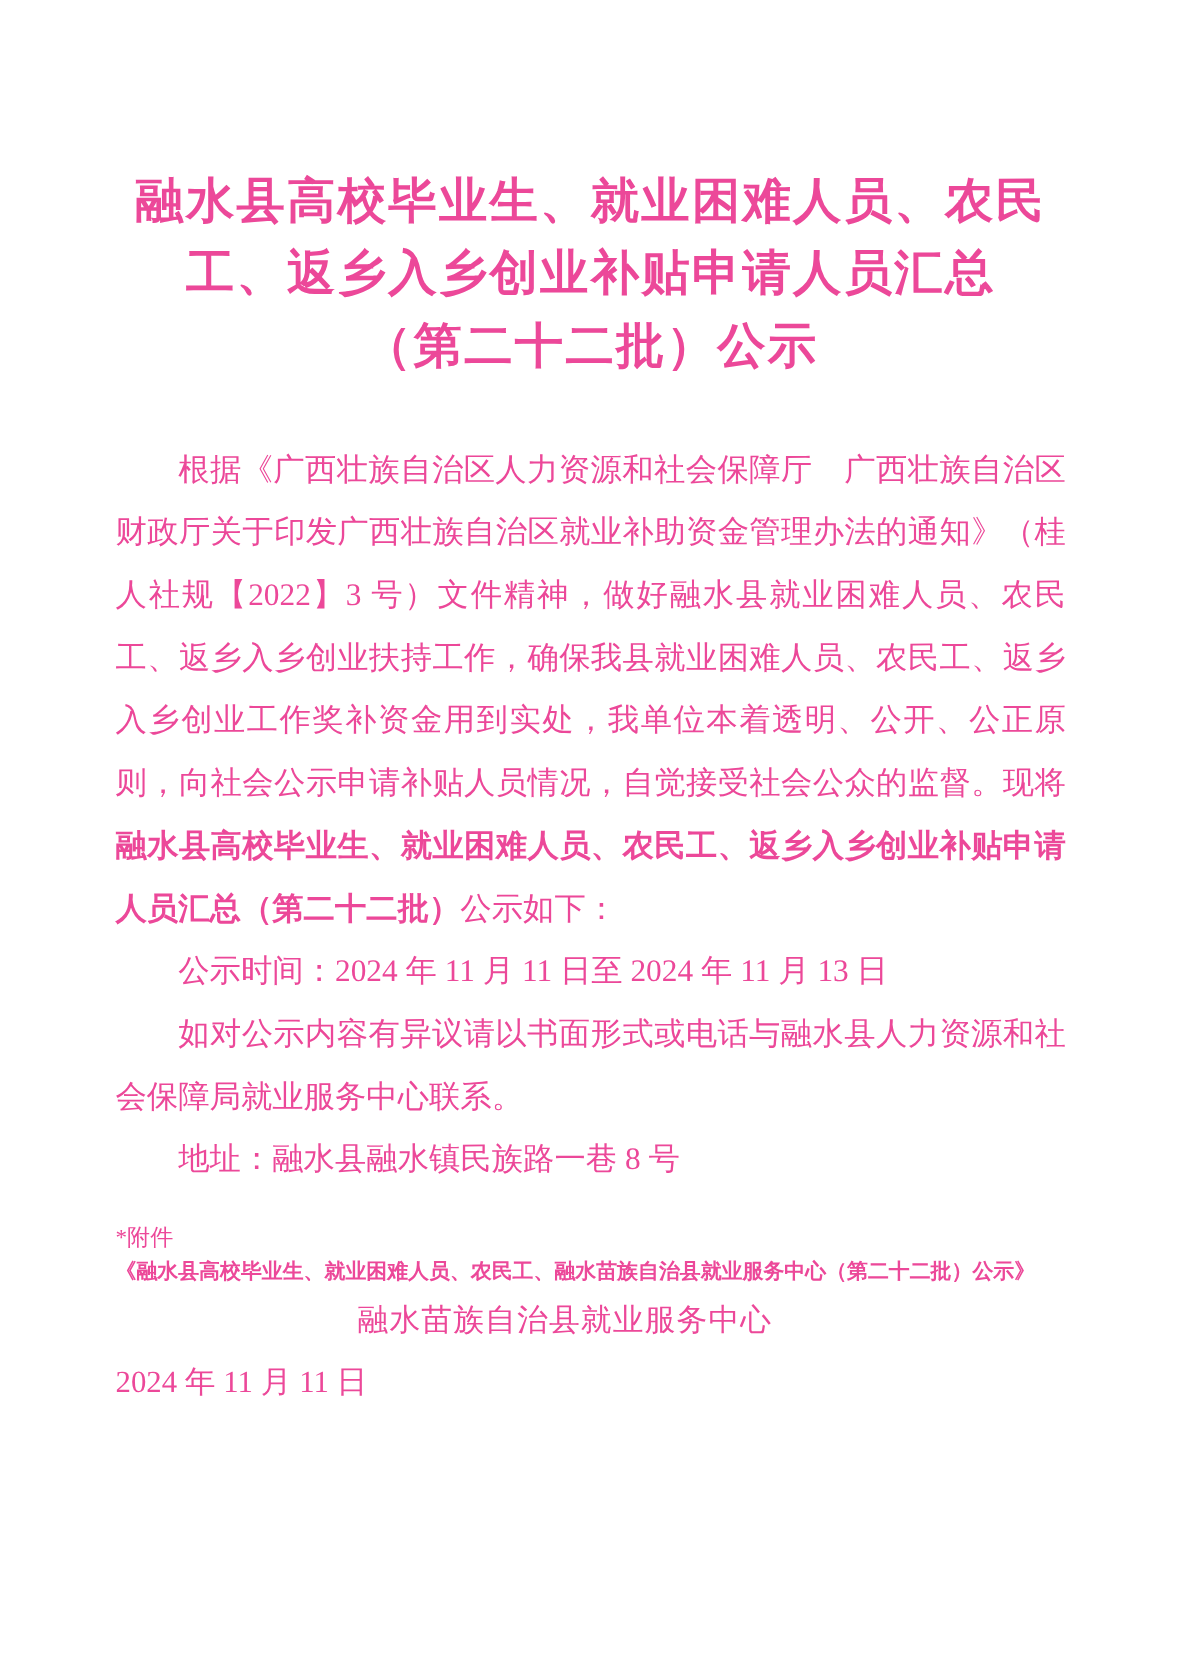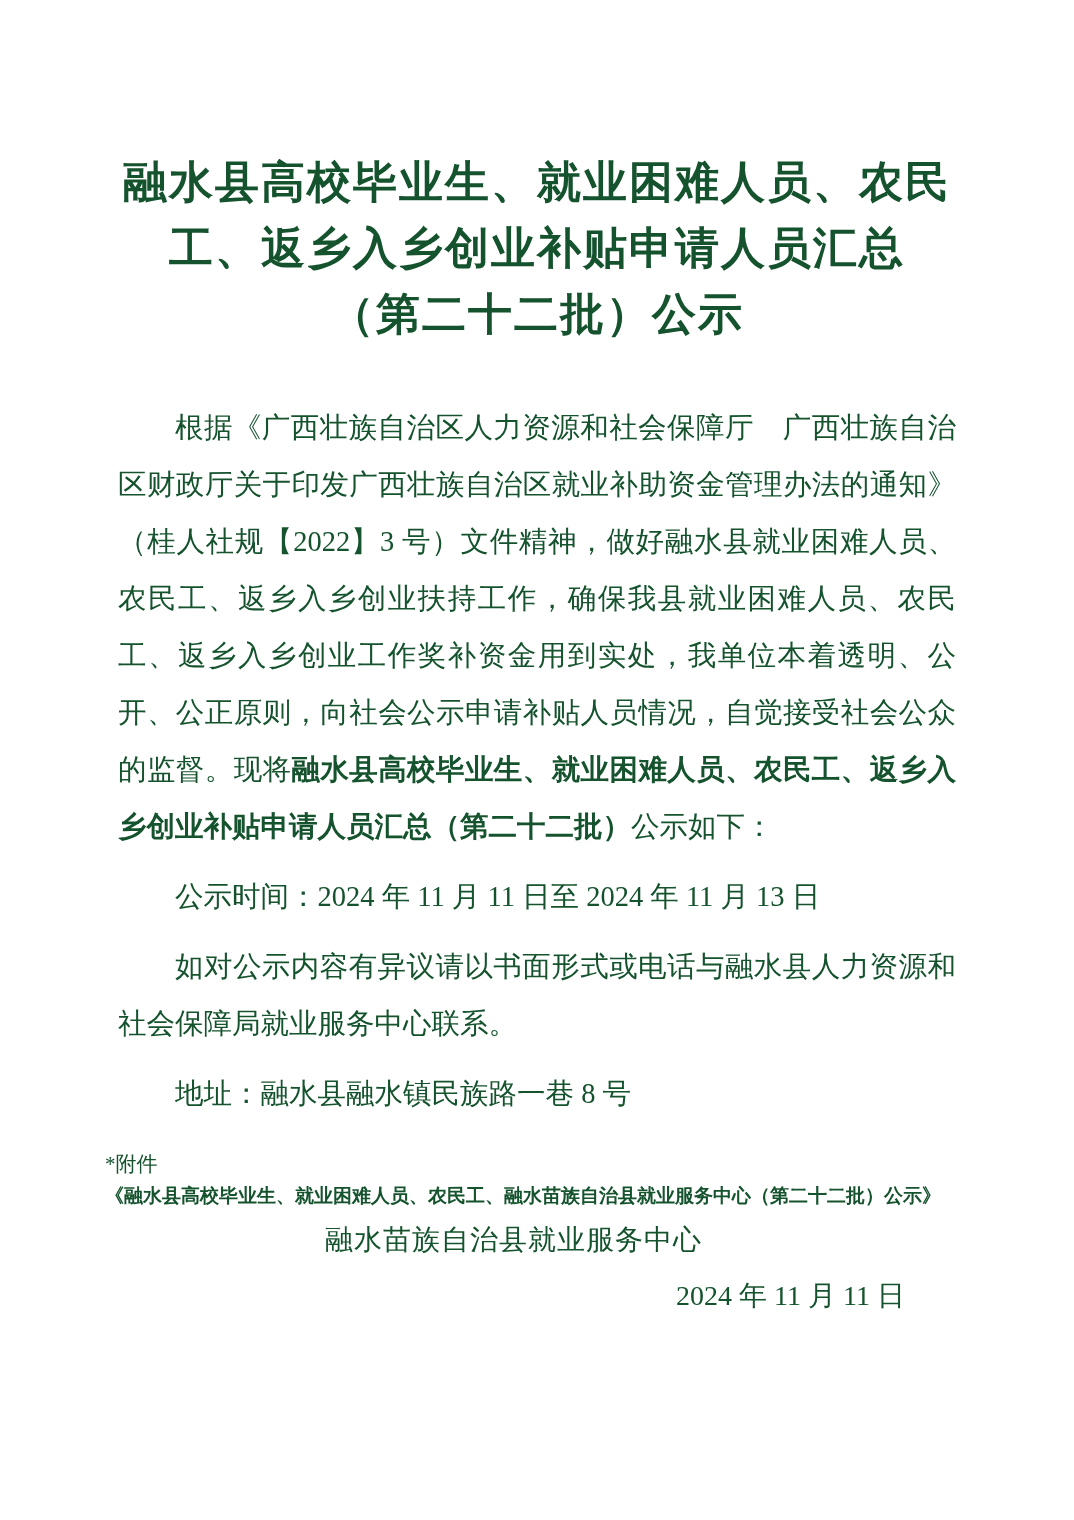--- a/index.html
+++ b/index.html
@@ -5,21 +5,21 @@
   html, body {
     margin: 0;
     padding: 0;
     background: #ffffff;
   }
   .page {
     position: relative;
     width: 1074px;
     height: 1520px;
     background: #ffffff;
-    color: #14532d;
+    color: #ec4899;
     font-family: "Liberation Serif", "DejaVu Serif", serif;
     overflow: hidden;
     box-sizing: border-box;
   }
   .content {
     padding: 150px 105px 0 105px;
     box-sizing: border-box;
   }
   .doc-title {
     text-align: center;
@@ -28,21 +28,21 @@
     font-weight: bold;
     letter-spacing: 2px;
   }
   .doc-body {
     margin-top: 51px;
     font-size: 28.5px;
     line-height: 57px;
     text-align: justify;
   }
   .doc-body p {
-    margin: 13px;
+    margin: 0;
     text-indent: 2em;
   }
   .bold-seg {
     font-weight: bold;
   }
   .attachment {
     margin-top: 26px;
   }
   .att-marker {
     font-size: 21px;
@@ -56,21 +56,21 @@
   .signature {
     font-size: 28px;
     line-height: 56px;
   }
   .sig-org {
     text-align: center;
     padding-right: 47px;
     letter-spacing: 1px;
   }
   .sig-date {
-    text-align: right;
+    text-align: left;
     padding-right: 64px;
   }
 </style>
 </head>
 <body>
 
 <div class="page">
   <div class="content">
 
     <div class="doc-title">

